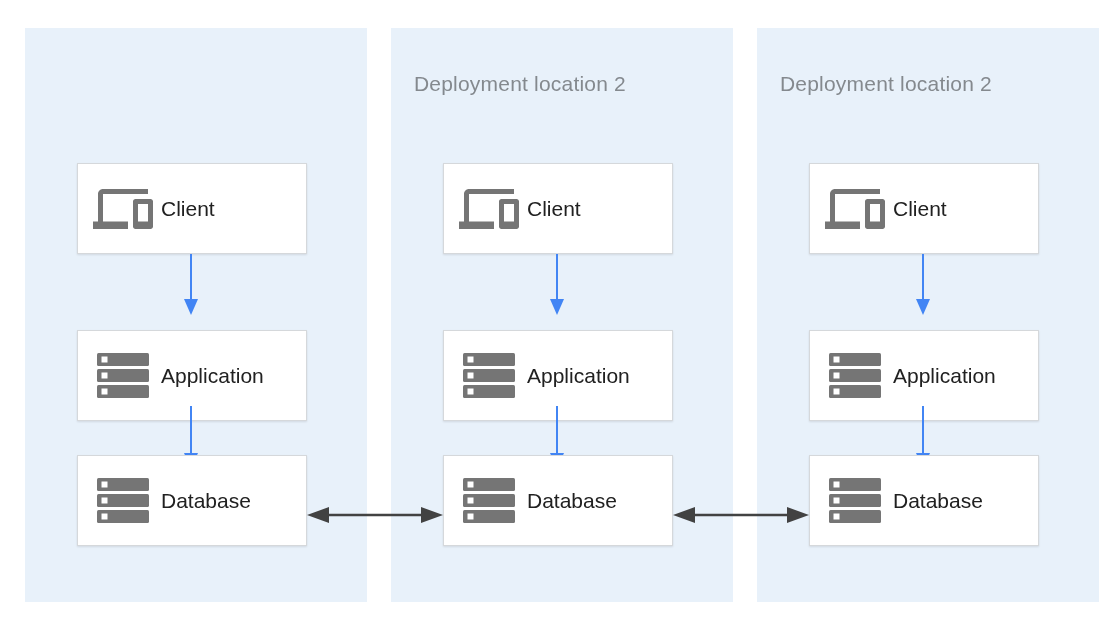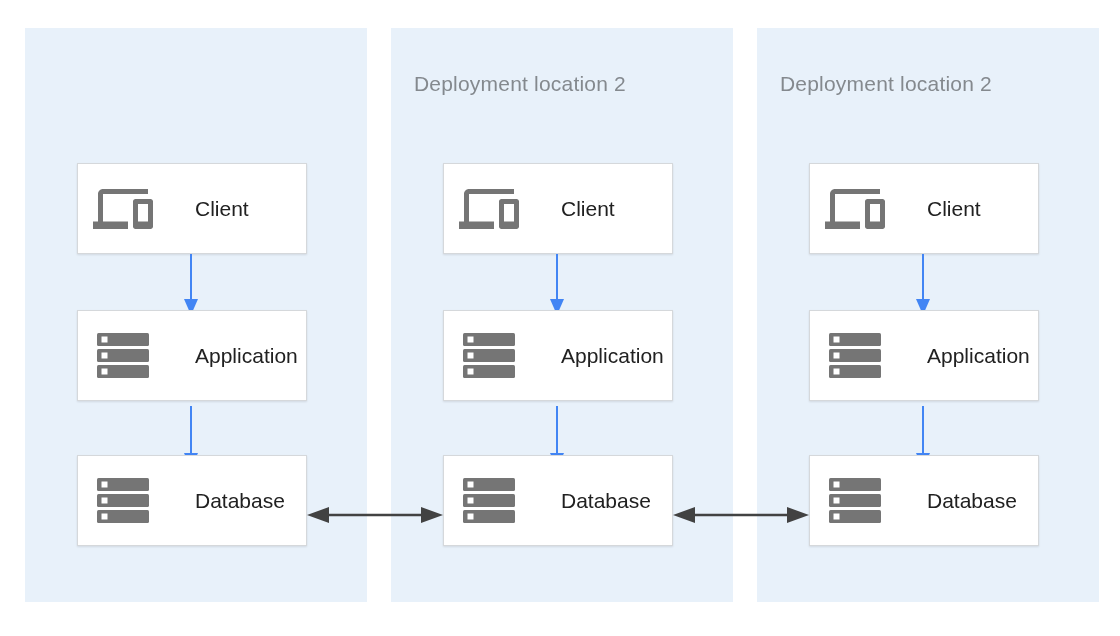--- a/index.html
+++ b/index.html
@@ -41,33 +41,33 @@
     width: 230px;
     height: 91px;
     background: #ffffff;
     border: 1px solid #D5D8DB;
     box-shadow: 0 1px 2px rgba(0,0,0,0.10);
     display: flex;
     align-items: center;
     padding-left: 15px;
   }
   .node-client      { top: 135px; }
-  .node-application { top: 282px; }
+  .node-application { top: 302px; }
   .node-database    { top: 427px; }
 
   .node .icon-box {
     width: 60px;
     height: 60px;
     display: flex;
     align-items: center;
     justify-content: center;
     flex: 0 0 60px;
   }
   .node-label {
-    margin-left: 42px;
+    margin-left: 8px;
     font-size: 21px;
     color: #212121;
     white-space: nowrap;
   }
 
   
   .flow-arrow {
     position: absolute;
     left: 158px;
     width: 16px;

